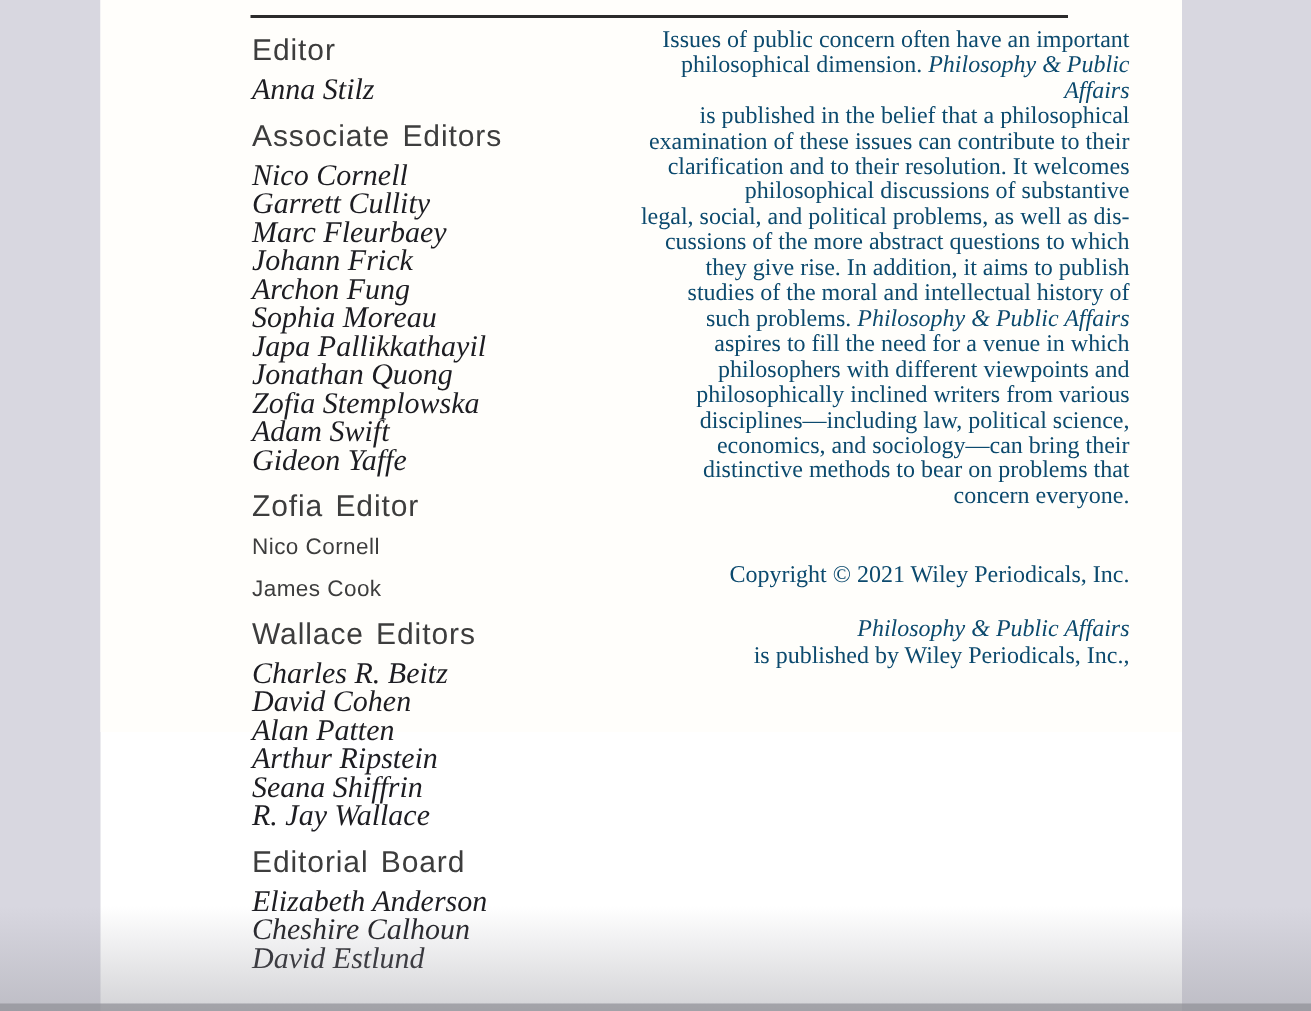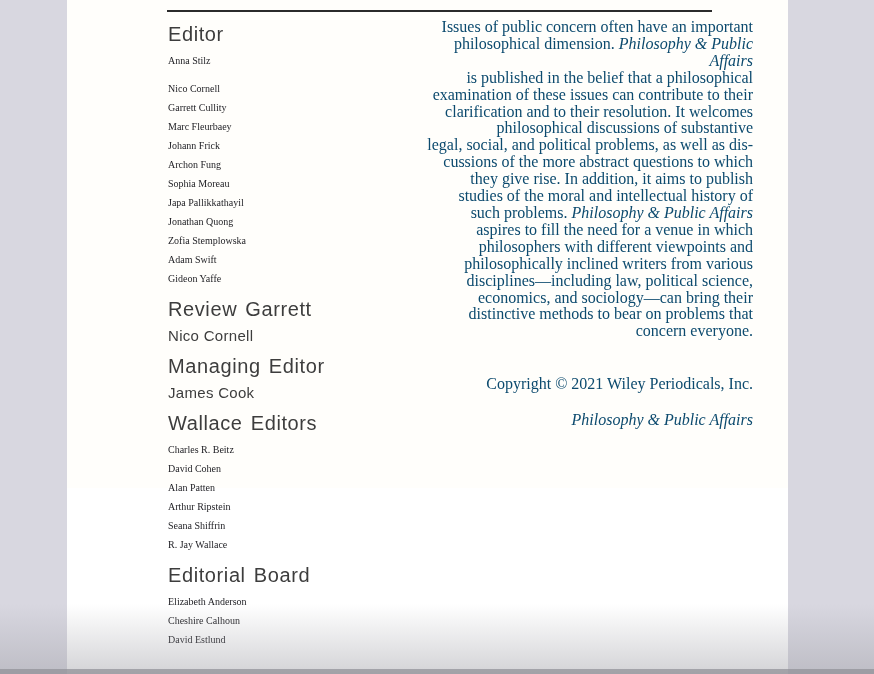--- a/index.html
+++ b/index.html
@@ -57,23 +57,24 @@
     word-spacing: 2px;
     color: #3d3d3d;
     margin: 0 0 5px 0;
   }
   .m-names {
     white-space: pre-line;
     margin: 0;
   }
   .m-names.serif {
     font-family: "Liberation Serif", "DejaVu Serif", serif;
-    font-size: 10px;
+    font-size: 20px;
     line-height: 19px;
     color: #1d1d22;
+    font-style: italic;
   }
   .m-names.sans {
     font-family: "Liberation Sans", "DejaVu Sans", sans-serif;
     font-size: 15px;
     line-height: 19px;
     letter-spacing: 0.3px;
     color: #3d3d3d;
   }
 
   
@@ -123,40 +124,40 @@
   <div class="top-rule"></div>
 
   <div class="masthead">
 
     <div class="m-section">
       <div class="m-heading">Editor</div>
       <div class="m-names serif">Anna Stilz</div>
     </div>
 
     <div class="m-section">
+      <div class="m-heading">Associate Editors</div>
       <div class="m-names serif">Nico Cornell
 Garrett Cullity
 Marc Fleurbaey
 Johann Frick
 Archon Fung
 Sophia Moreau
 Japa Pallikkathayil
 Jonathan Quong
 Zofia Stemplowska
 Adam Swift
 Gideon Yaffe</div>
     </div>
 
     <div class="m-section">
-      <div class="m-heading">Review Garrett</div>
+      <div class="m-heading">Zofia Editor</div>
       <div class="m-names sans">Nico Cornell</div>
     </div>
 
     <div class="m-section">
-      <div class="m-heading">Managing Editor</div>
       <div class="m-names sans">James Cook</div>
     </div>
 
     <div class="m-section">
       <div class="m-heading">Wallace Editors</div>
       <div class="m-names serif">Charles R. Beitz
 David Cohen
 Alan Patten
 Arthur Ripstein
 Seana Shiffrin
@@ -168,18 +169,18 @@
       <div class="m-names serif">Elizabeth Anderson
 Cheshire Calhoun
 David Estlund</div>
     </div>
 
   </div>
 
   <div class="about">
     <p class="intro"><span>Issues of public concern often have an important</span><br><span>philosophical dimension. </span><em>Philosophy &amp; Public Affairs</em><br><span>is published in the belief that a philosophical</span><br><span>examination of these issues can contribute to their</span><br><span>clarification and to their resolution. It welcomes</span><br><span>philosophical discussions of substantive</span><br><span>legal, social, and political problems, as well as dis-</span><br><span>cussions of the more abstract questions to which</span><br><span>they give rise. In addition, it aims to publish</span><br><span>studies of the moral and intellectual history of</span><br><span>such problems. </span><em>Philosophy &amp; Public Affairs</em><br><span>aspires to fill the need for a venue in which</span><br><span>philosophers with different viewpoints and</span><br><span>philosophically inclined writers from various</span><br><span>disciplines—including law, political science,</span><br><span>economics, and sociology—can bring their</span><br><span>distinctive methods to bear on problems that</span><br><span>concern everyone.</span></p>
     <p class="copyright">Copyright © 2021 Wiley Periodicals, Inc.</p>
-    <p class="publisher"><em>Philosophy &amp; Public Affairs</em><br><br><br></p>
+    <p class="publisher"><em>Philosophy &amp; Public Affairs</em><br><span>is published by Wiley Periodicals, Inc.,</span><br><br></p>
   </div>
 </div>
 
 <div class="bottom-shadow"></div>
 <div class="bottom-edge"></div>
 
 </body></html>

